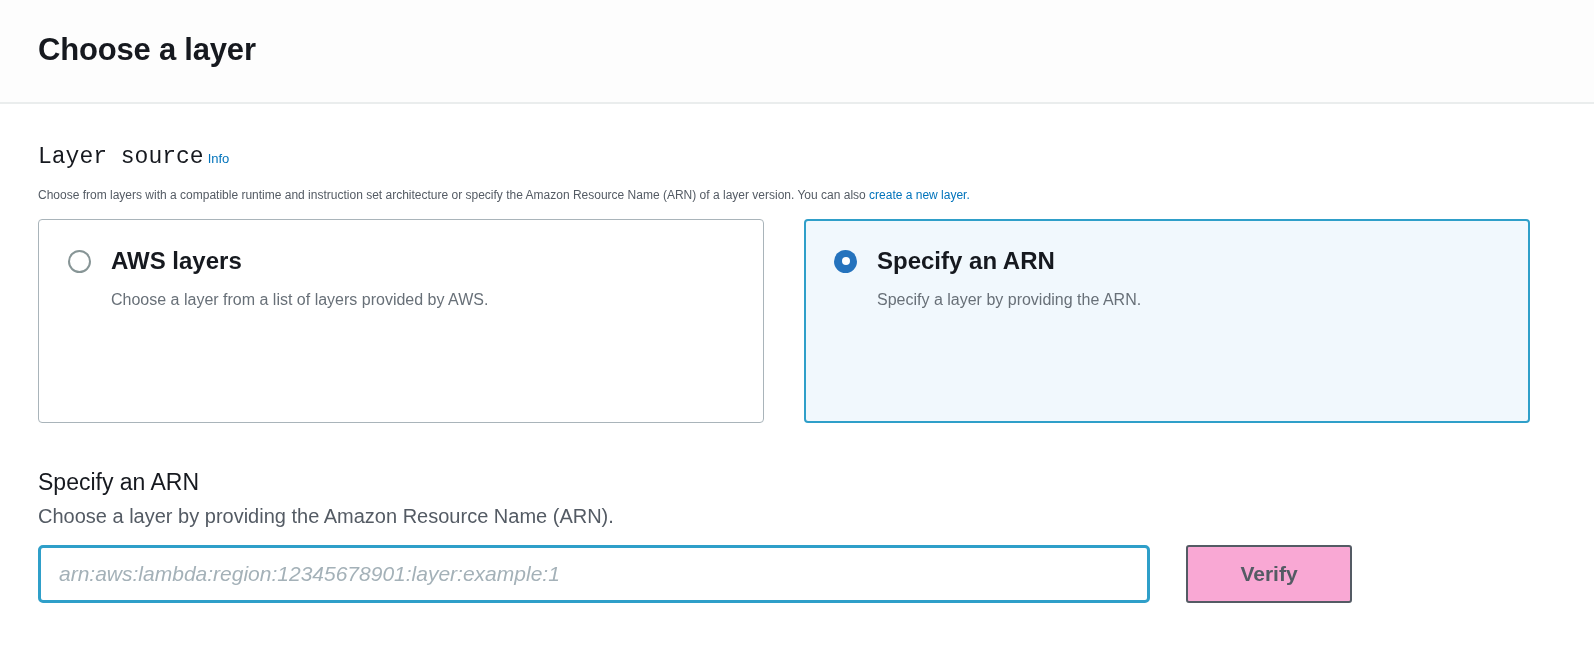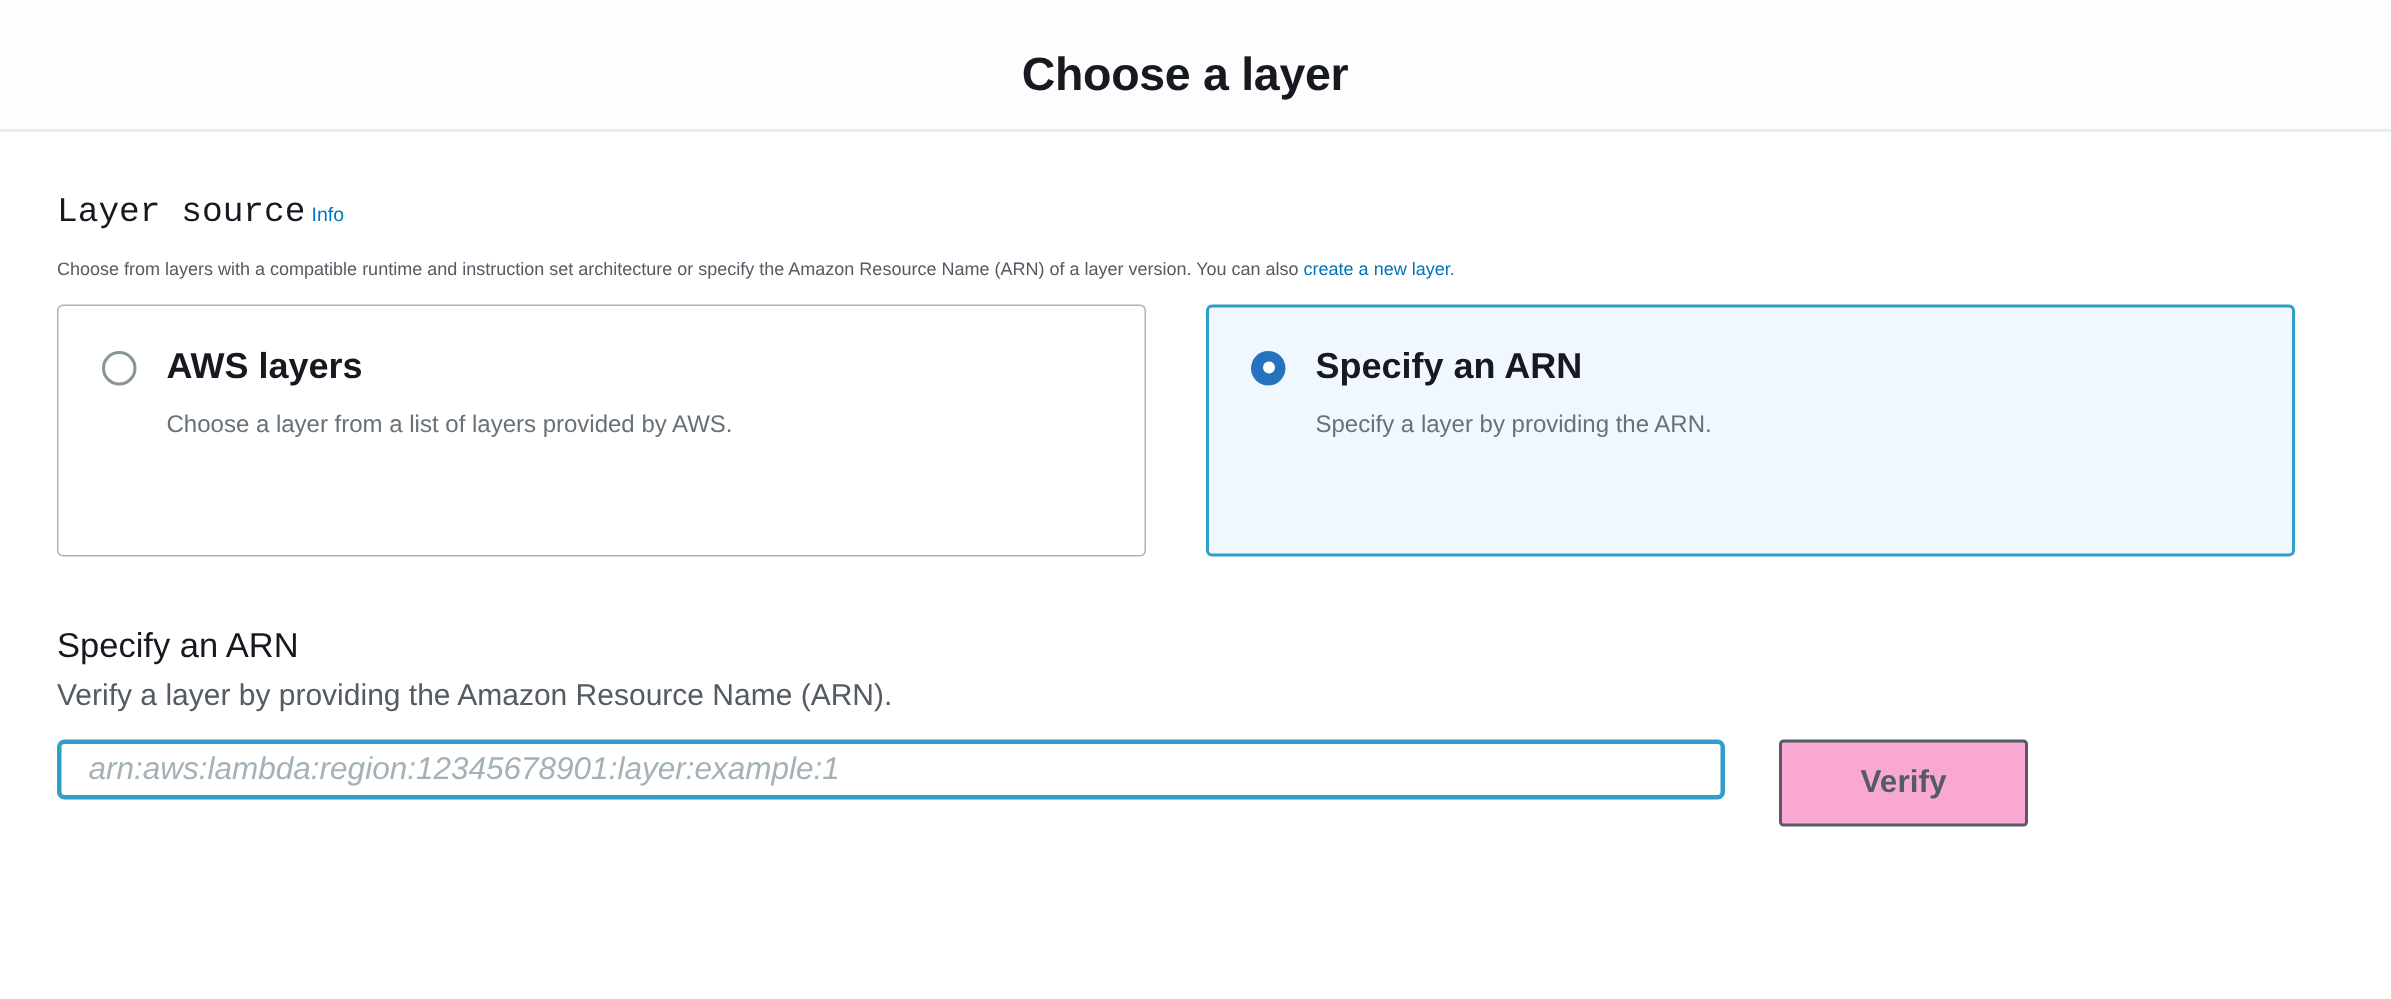--- a/index.html
+++ b/index.html
@@ -6,25 +6,24 @@
   html, body {
     width: 1594px; height: 666px;
     background: #ffffff;
     font-family: "Liberation Sans", "DejaVu Sans", sans-serif;
     color: #16191f;
     overflow: hidden;
   }
 
   
   .panel-header {
-    padding: 32px 64px 0 50px;
-    height: 88px;
+    padding: 32px 64px 0 38px;
+    height: 104px;
     background: #fdfdfd;
     border-bottom: 2px solid var(--divider, #eaeded);
-    text-align: center;
   }
   .panel-header h1 {
     font-size: 31px;
     font-weight: 700;
     letter-spacing: -0.2px;
     color: #16191f;
   }
 
   
   .content { padding: 40px 64px 0 38px; }
@@ -58,21 +57,21 @@
   }
 
   
   .cards {
     margin-top: 8px;
     display: flex;
     gap: 40px;
   }
   .card {
     flex: 1 1 0;
-    height: 168px;
+    height: 204px;
     border: 1px solid var(--card-border, #a9b4ba);
     border-radius: 4px;
     background: #ffffff;
     padding: 27px 29px;
     cursor: pointer;
   }
   .card.selected {
     border: 2px solid var(--focus-border, #2f9fc9);
     background: var(--selected-bg, #f1f8fd);
     padding: 26px 28px;
@@ -124,21 +123,21 @@
     color: #545b64;
   }
   .input-row {
     margin-top: 17px;
     display: flex;
     align-items: stretch;
     gap: 36px;
   }
   .arn-input {
     width: 1112px;
-    height: 40px;
+    height: 58px;
     border: 3px solid var(--focus-border, #2f9fc9);
     border-radius: 5px;
     padding: 0 18px;
     font-family: "Liberation Sans", "DejaVu Sans", sans-serif;
     font-size: 21px;
     color: #16191f;
     outline: none;
     caret-color: #16191f;
   }
   .arn-input::placeholder {
@@ -195,20 +194,20 @@
         <span class="radio"></span>
         <span class="card-title">Specify an ARN</span>
       </div>
       <div class="card-desc">Specify a layer by providing the ARN.</div>
     </div>
 
   </div>
 
   <div class="arn-section">
     <div class="arn-label">Specify an ARN</div>
-    <div class="arn-desc">Verify a layer by providing the Amazon Resource Name (ARN).</div>
+    <div class="arn-desc">Choose a layer by providing the Amazon Resource Name (ARN).</div>
     <div class="input-row">
       <input class="arn-input" type="text" autofocus="" placeholder="arn:aws:lambda:region:12345678901:layer:example:1" style="">
       <button class="verify-btn" type="button">Verify</button>
     </div>
   </div>
 
 </main>
 
 </body></html>

